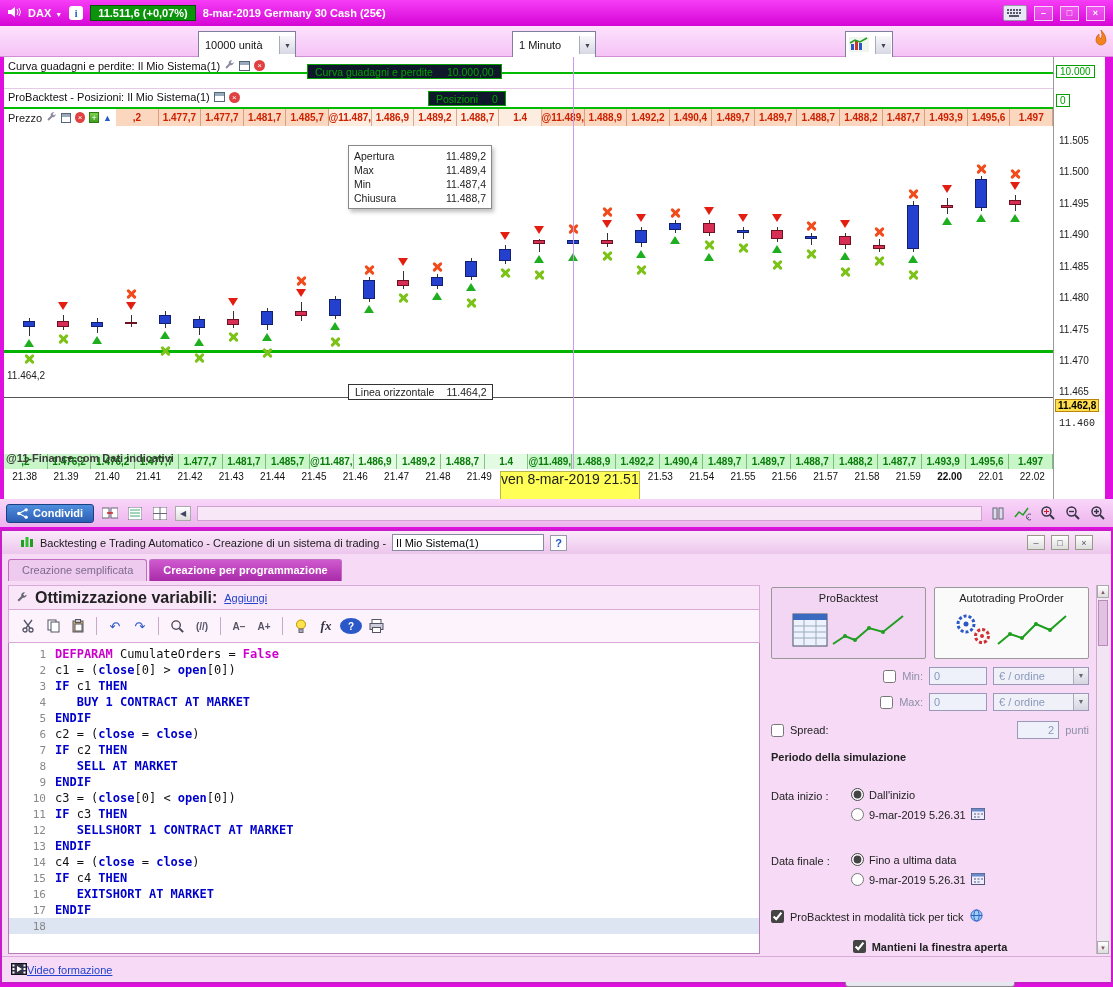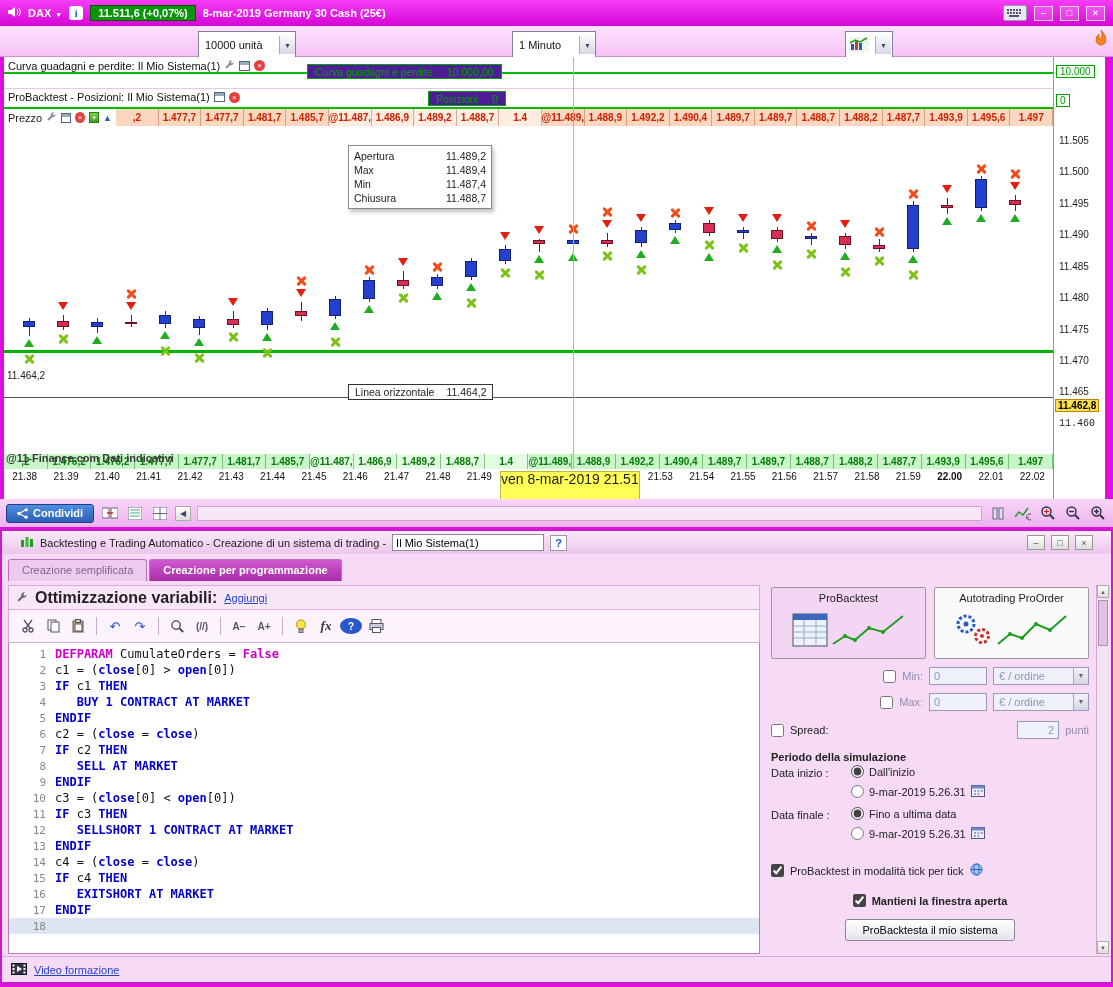--- a/index.html
+++ b/index.html
@@ -23,21 +23,21 @@
 .dd .dval{flex:1;white-space:nowrap}
 .ddarr{width:16px;height:18px;background:linear-gradient(#f8f8fc,#d8d8e4);border-left:1px solid #aab;display:flex;align-items:center;justify-content:center;margin-left:6px}
 .ddarr::before{content:"▼";font-size:7px;color:#445}
 .flame{position:absolute;right:3px;top:4px;width:16px;height:20px}
 
 .cb{position:absolute;left:4px;top:57px;width:1101px;height:442px;background:#fff}
 .pane-eq{position:absolute;left:0;top:0;right:52px;height:32px;border-bottom:1px solid #e6c9e6}
 .eq-line{position:absolute;left:0;right:0;top:15px;height:2px;background:#00bb00}
 .pane-pos{position:absolute;left:0;top:32px;right:52px;height:20px;border-bottom:2px solid #00bb00}
 .phead{position:absolute;left:4px;top:2px;display:flex;align-items:center;gap:4px;font-size:11px;color:#111;z-index:3;background:rgba(255,255,255,.8)}
-.glabel{position:absolute;border:1px solid #00a000;color:#00a000;background:#4c1d95;font-size:10.5px;padding:0 7px;display:flex;gap:14px;height:15px;align-items:center;z-index:3;white-space:nowrap}
+.glabel{position:absolute;border:1px solid #00a000;color:#00a000;background:#0f172a;font-size:10.5px;padding:0 7px;display:flex;gap:14px;height:15px;align-items:center;z-index:3;white-space:nowrap}
 .ico-close{width:11px;height:11px;border-radius:50%;background:#e04040;color:#fff;font-size:8px;line-height:11px;text-align:center;cursor:pointer}
 .ico-close::before{content:"×"}
 .ico-win{width:11px;height:10px;border:1px solid #567;background:#fff;position:relative;cursor:pointer}
 .ico-win::before{content:"";position:absolute;left:0;top:0;right:0;height:3px;background:#9ab}
 .ico-plus{width:11px;height:11px;background:linear-gradient(#7cd24c,#3f9e1f);border:1px solid #2c7a12;color:#fff;font-size:9px;line-height:10px;text-align:center;cursor:pointer}
 .ico-plus::before{content:"+"}
 .ico-uparr{color:#2a58c8;font-size:9px;cursor:pointer}
 .ico-uparr::before{content:"▲"}
 
 .pane-strip{position:absolute;left:0;top:52px;right:52px;height:17px;display:flex}
@@ -125,32 +125,32 @@
 .frow{display:flex;align-items:center;gap:6px;margin-top:8px;justify-content:flex-end}
 .frow.sp{justify-content:flex-start;margin-top:10px}
 .dis{color:#8f8fa8}
 .numin{width:58px;height:18px;border:1px solid #9a9ab8;background:#eef0fa;color:#8899bb;font-size:11px;padding:0 4px;font-family:"Liberation Sans",sans-serif}
 .numin.sm{width:42px;text-align:right;margin-left:auto}
 .selbox{width:96px;height:18px;border:1px solid #9a9ab8;background:#f0f0f8;color:#8899bb;display:flex;align-items:center;padding-left:5px;cursor:pointer}
 .selbox .sval{flex:1;white-space:nowrap;overflow:hidden}
 .selarr{width:15px;height:16px;background:linear-gradient(#f2f2f6,#d6d6e2);border-left:1px solid #aab;text-align:center;font-size:7px;color:#667;line-height:16px}
 .selarr::before{content:"▼"}
 .ptitle{font-weight:bold;margin-top:12px}
-.drow{display:flex;margin-top:2px}
+.drow{display:flex;margin-top:25px}
 .dlabel{width:80px;padding-top:2px}
 .dopt{display:flex;align-items:center;gap:5px;margin-bottom:6px}
 input[type=checkbox],input[type=radio]{accent-color:#444;width:13px;height:13px;margin:0}
 .ckrow{display:flex;align-items:center;gap:6px;margin-top:16px}
 .ckrow.c2{justify-content:center;font-weight:bold}
 .runrow{text-align:center;margin-top:12px}
 .runbtn{height:22px;padding:0 16px;background:linear-gradient(#ffffff,#e4e4ee);border:1px solid #888;border-radius:3px;font-size:11px;cursor:pointer;font-family:"Liberation Sans",sans-serif}
 .vscroll{position:absolute;right:2px;top:54px;bottom:28px;width:13px;background:#f2e4f2;border-left:1px solid #d0a8d0}
 .vsb{position:absolute;left:0;width:12px;height:13px;background:linear-gradient(#fff,#ddd);border:1px solid #aaa;font-size:6px;color:#856;display:flex;align-items:center;justify-content:center;cursor:pointer}
 .vs-thumb{position:absolute;left:1px;top:15px;width:10px;height:46px;background:#e2c2e2;border:1px solid #b88ab8;cursor:pointer}
-.bw-footer{position:absolute;left:0;right:0;bottom:0;height:26px;border-top:1px solid #d9a9d9;display:flex;align-items:center;gap:7px;padding:0 9px;background:#f6daf6}
+.bw-footer{position:absolute;left:0;right:0;bottom:0;height:26px;border-top:1px solid #d9a9d9;display:flex;align-items:center;padding:0 9px;background:#f6daf6}
 </style>
 </head>
 <body>
 
 <div class="screen">
 
   <div>
     <div class="cw-title">
       <span>
         <svg width="13" height="12" viewBox="0 0 13 12">

